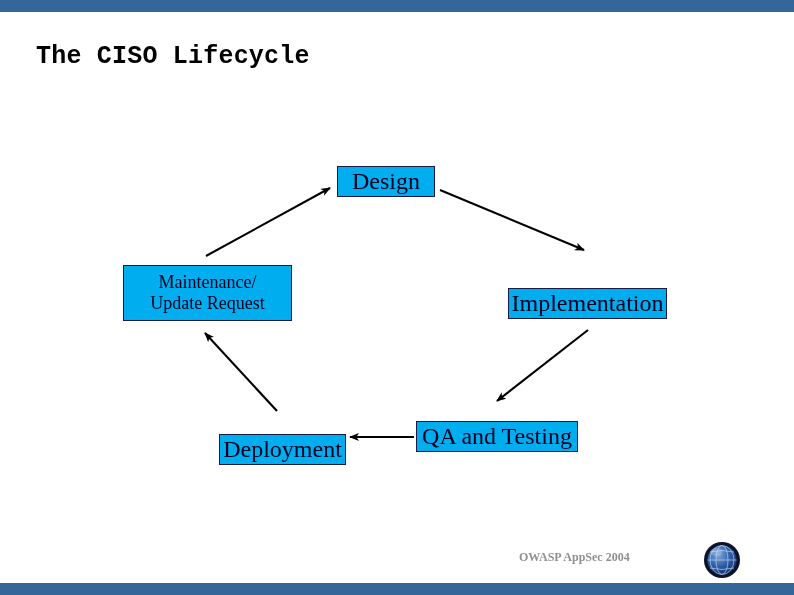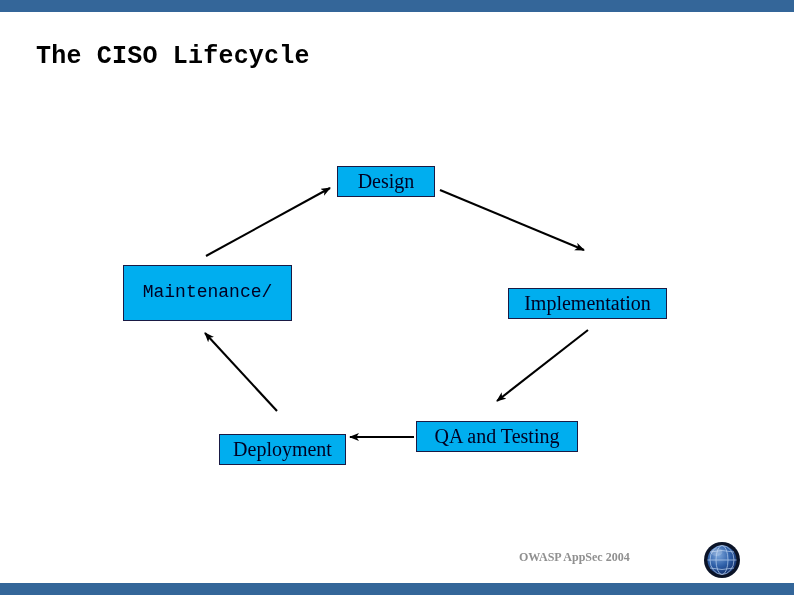--- a/index.html
+++ b/index.html
@@ -68,37 +68,37 @@
     pointer-events: none;
   }
 
   .node {
     position: absolute;
     box-sizing: border-box;
     background: #00AEEF;
     border: 1px solid #1A1A44;
     color: #000022;
     font-family: "Liberation Serif", serif;
-    font-size: 20px;
+    font-size: 24px;
     line-height: 1.18;
     text-align: center;
     display: flex;
     flex-direction: column;
     align-items: center;
     justify-content: center;
     white-space: nowrap;
   }
   .node span { display: block; }
 
   
   #node-design         { left: 337px; top: 166px; width: 98px;  height: 31px; }
   #node-implementation { left: 508px; top: 288px; width: 159px; height: 31px; text-align: right; }
   #node-qa             { left: 416px; top: 421px; width: 162px; height: 31px; }
   #node-deployment     { left: 219px; top: 422px; width: 127px; height: 31px; margin-top: 12px; }
-  #node-maintenance    { left: 123px; top: 265px; width: 169px; height: 56px; font-size: 18px; font-family: Liberation Mono, monospace; }
+  #node-maintenance    { left: 123px; top: 265px; width: 169px; height: 56px; font-size: 18px; }
 
   
   .footer-text {
     position: absolute;
     left: 519px;
     top: 550px;
     font-family: Liberation Serif, serif;
     font-size: 12px;
     font-weight: bold;
     color: #909090;
@@ -152,20 +152,21 @@
     <div class="node" id="node-qa">
       <span>QA and Testing</span>
     </div>
 
     <div class="node" id="node-deployment">
       <span>Deployment</span>
     </div>
 
     <div class="node" id="node-maintenance">
       <span>Maintenance/</span>
+      <span>Update Request</span>
     </div>
 
   </div>
 
   <div class="footer-text">OWASP AppSec 2004</div>
 
   <svg class="owasp-logo" viewBox="0 0 40 40">
     <defs>
       <radialGradient id="globeGrad" cx="38%" cy="32%" r="72%">
         <stop offset="0%" stop-color="#7FA8DC"></stop>

